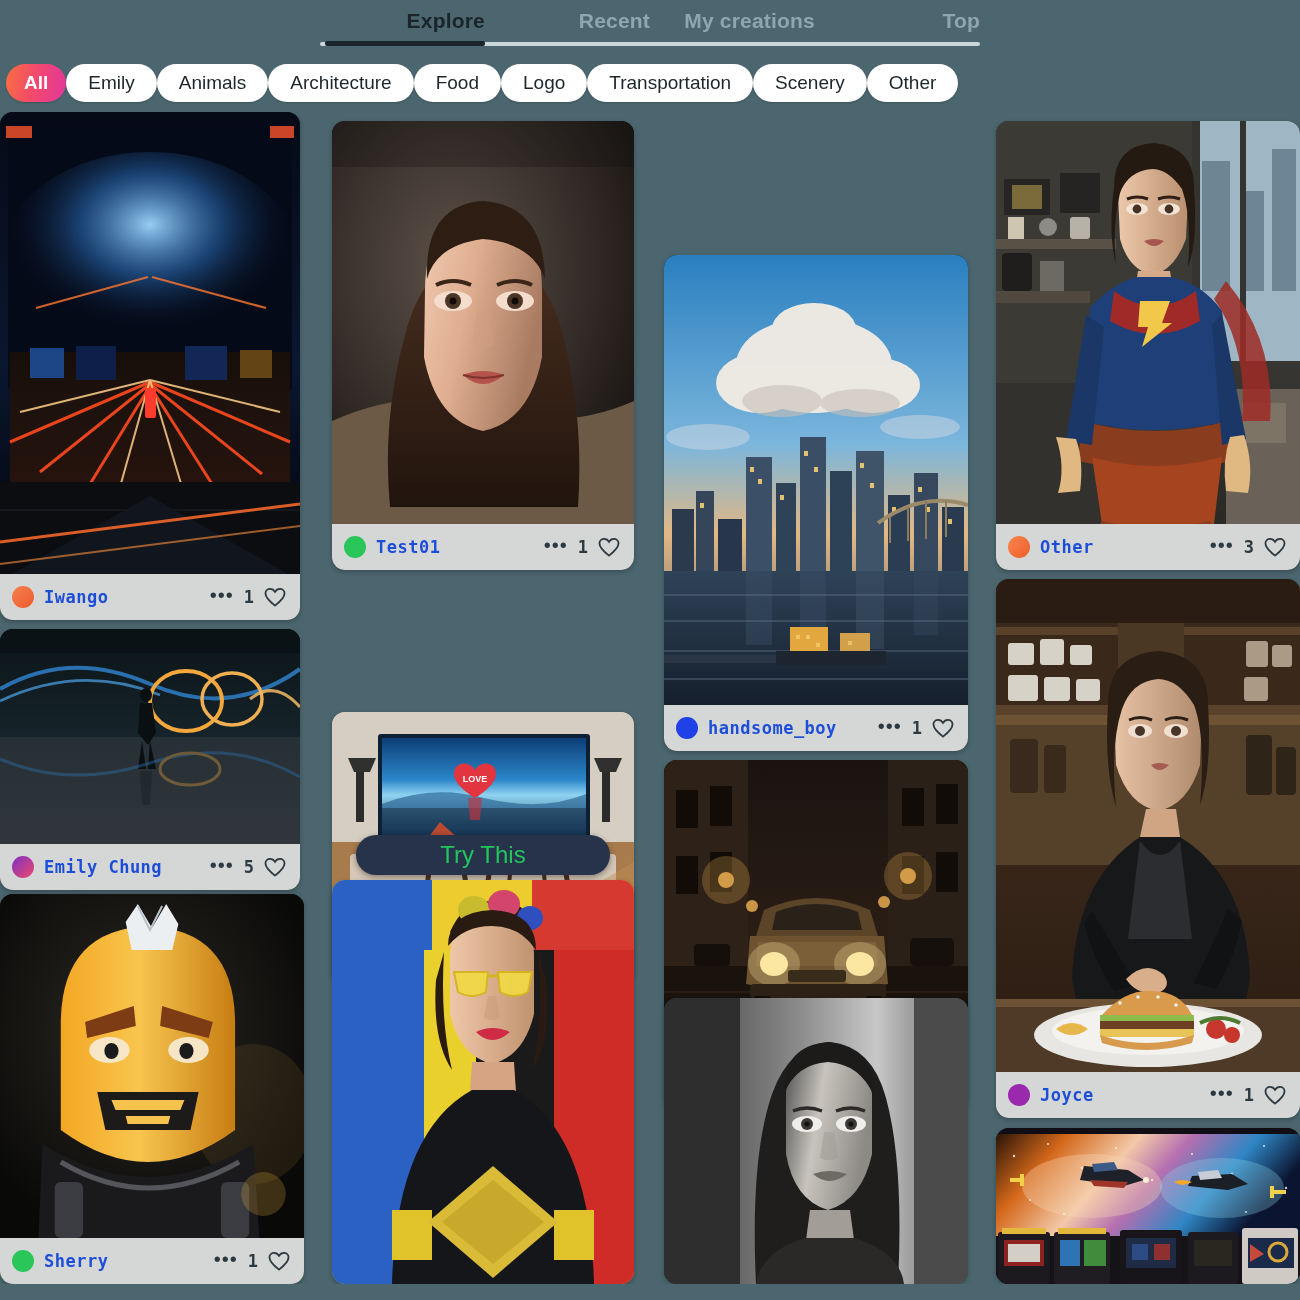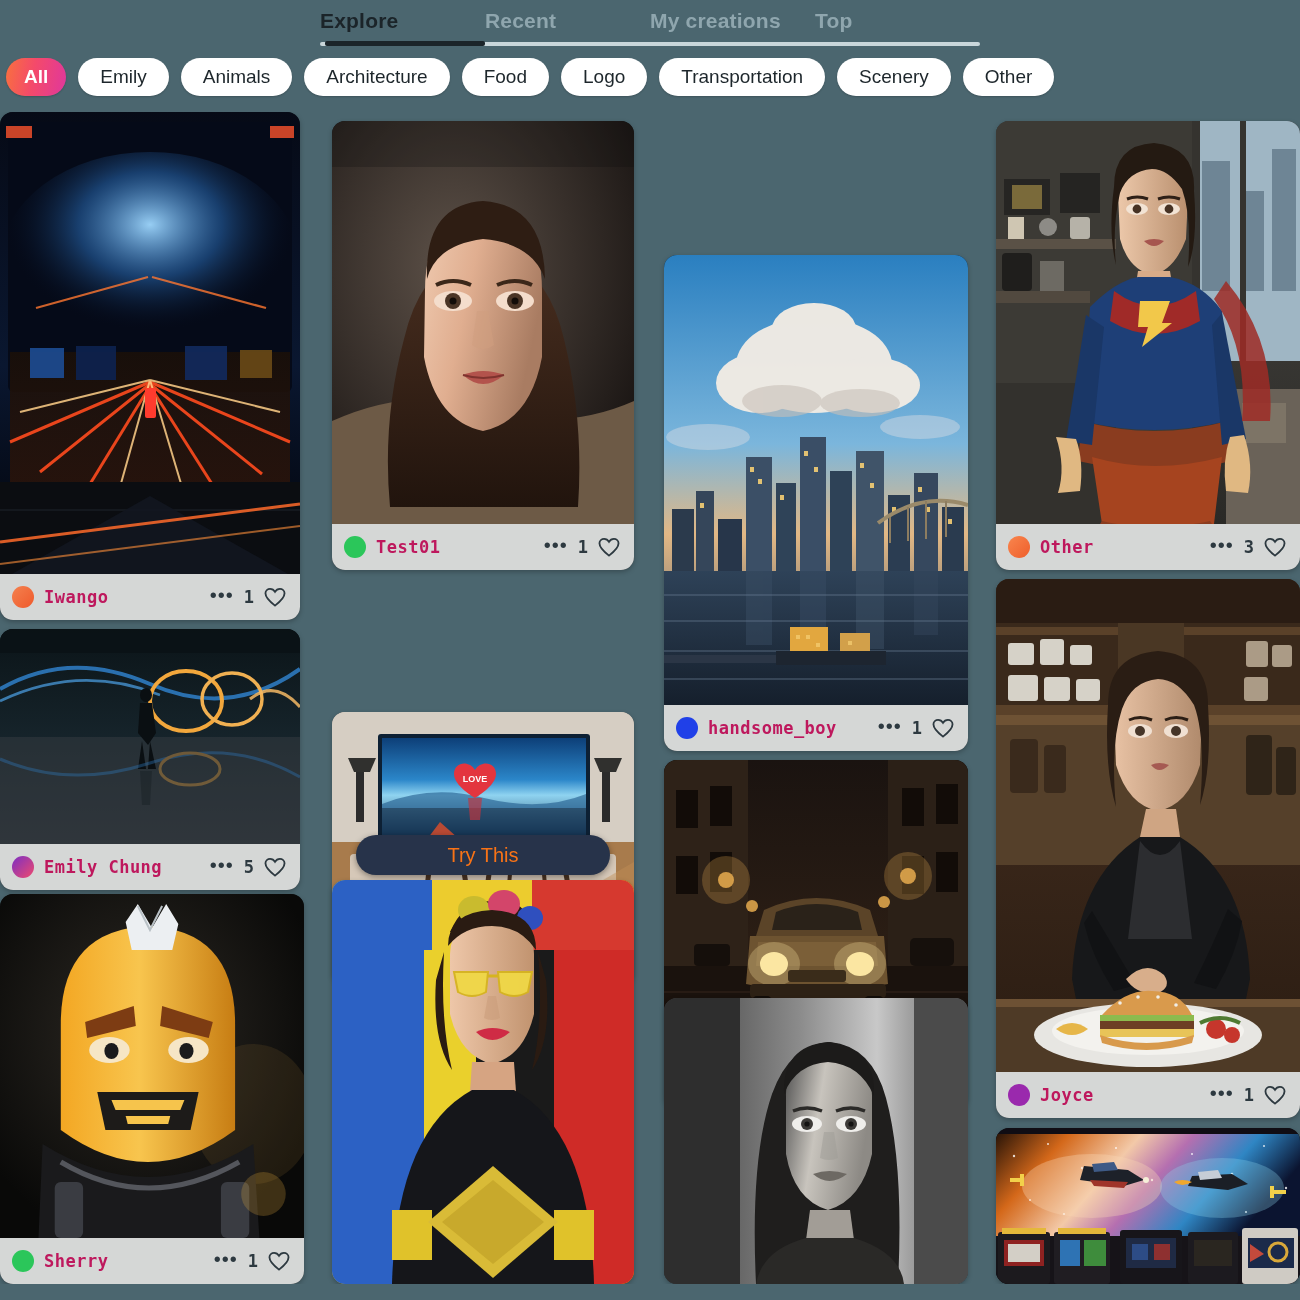--- a/index.html
+++ b/index.html
@@ -18,21 +18,21 @@
     display: flex;
     justify-content: center;
   }
   #tabstrip {
     width: 660px;
     display: flex;
     position: relative;
   }
   .tab {
     flex: 1;
-    text-align: left;
+    text-align: right;
     font-size: 21px;
     font-weight: bold;
     line-height: 42px;
     color: #8fa6ae;
     letter-spacing: .2px;
     user-select: none;
   }
   .tab.active { color: #1b2429; }
   #tabline {
     position: absolute;
@@ -45,22 +45,21 @@
     position: absolute;
     left: 5px; bottom: 4px;
     width: 160px; height: 5px;
     background: #1b2429;
     border-radius: 2px;
   }
 
   
   #chips {
     display: flex;
-    align-items: flex-start;
-    gap: 12px;
+    align-items: flex-end;
     padding: 8px 6px 10px 6px;
     height: 62px;
   }
   .chip {
     background: #ffffff;
     color: #1d262b;
     border-radius: 22px;
     height: 38px;
     padding: 0 22px;
     display: flex;
@@ -108,21 +107,21 @@
     gap: 10px;
   }
   .avatar {
     width: 22px; height: 22px;
     border-radius: 50%;
     flex: 0 0 auto;
   }
   .uname {
     font-family: "DejaVu Sans Mono", monospace;
     font-size: 17px;
-    color: #be185d;
+    color: #1d4ed8;
     font-weight: bold;
     letter-spacing: .5px;
     white-space: nowrap;
     overflow: hidden;
   }
   .spacer { flex: 1 1 auto; }
   .dots {
     color: #2d3940;
     font-size: 20px;
     letter-spacing: 1px;
@@ -136,22 +135,22 @@
     font-weight: bold;
   }
   .heart { width: 22px; height: 20px; flex: 0 0 auto; }
 
   
   .trythis {
     position: absolute;
     left: 8%; right: 8%;
     bottom: 28%;
     background: #27334a;
-    color: #f97316;
-    font-size: 20px;
+    color: #22c55e;
+    font-size: 24px;
     text-align: center;
     line-height: 40px;
     height: 40px;
     border-radius: 20px;
     box-shadow: 0 2px 6px rgba(0,0,0,.4);
   }
 </style>
 </head>
 <body>
 

